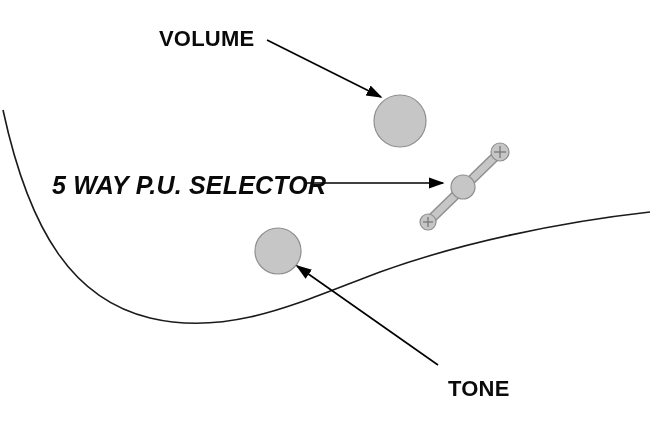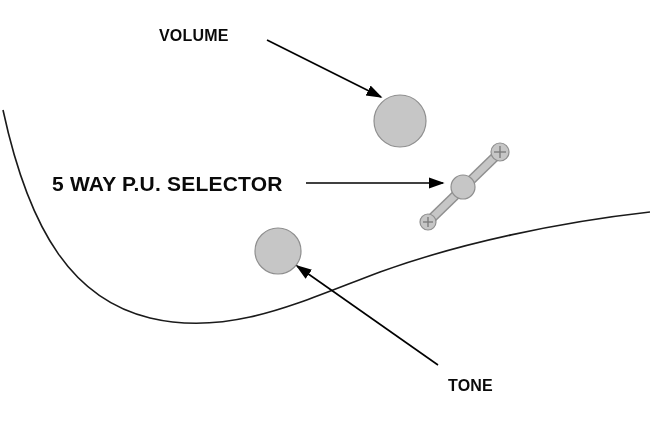--- a/index.html
+++ b/index.html
@@ -12,25 +12,25 @@
     overflow: hidden;
   }
   .stage { position: absolute; inset: 0; }
   .stage svg { position: absolute; top: 0; left: 0; }
   .label {
     position: absolute;
     font-weight: 700;
     color: #0a0a0a;
     white-space: nowrap;
     letter-spacing: 0.2px;
-    font-size: 16px;
+    font-size: 22px;
     line-height: 1;
   }
   #volume-label   { left: 159px; top: 28px; }
-  #selector-label { left: 52px;  top: 173px; font-size: 21px; }
+  #selector-label { left: 52px;  top: 173px; font-size: 25px; font-style: italic; }
   #tone-label     { left: 448px; top: 378px; }
 </style>
 </head>
 <body>
 
 <div class="stage">
   <svg width="650" height="434" viewBox="0 0 650 434">
     <defs>
       <marker id="arrow" markerWidth="12" markerHeight="10" refX="9" refY="3.5" orient="auto">
         <path d="M0,0 L10,3.5 L0,7 Z" fill="#000000"></path>

